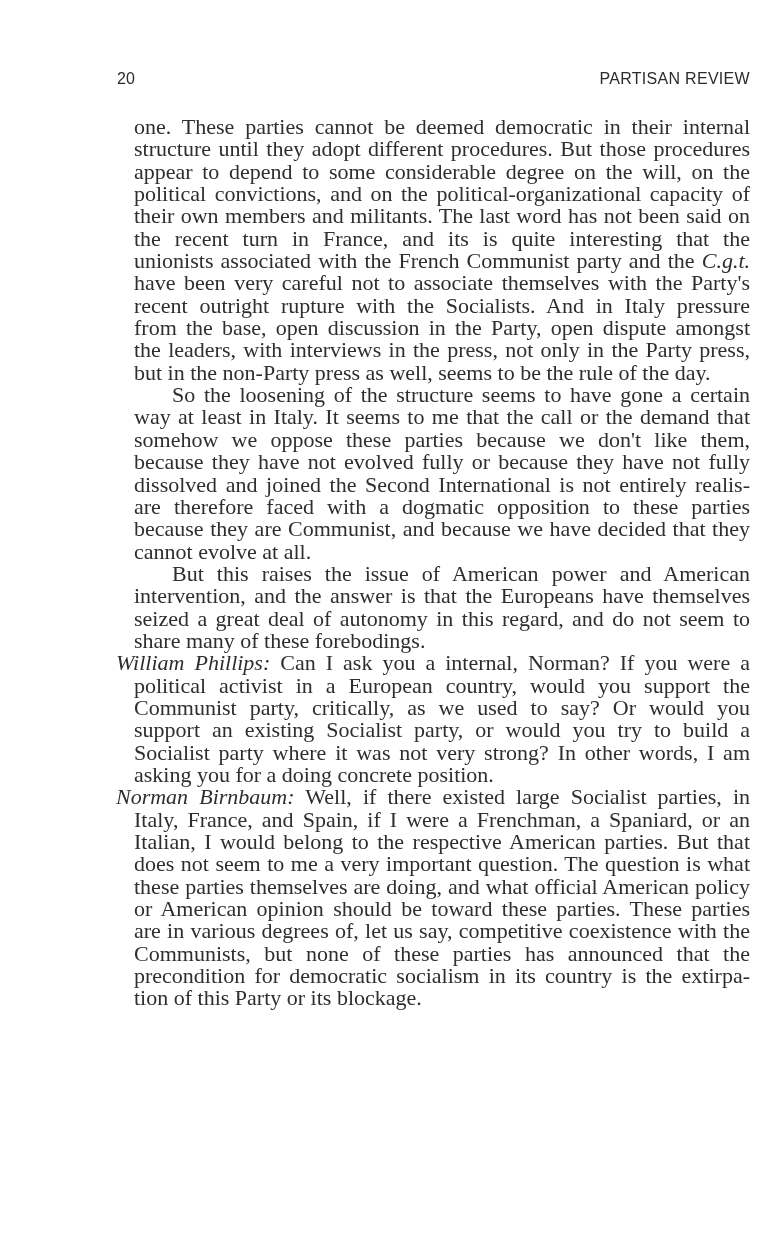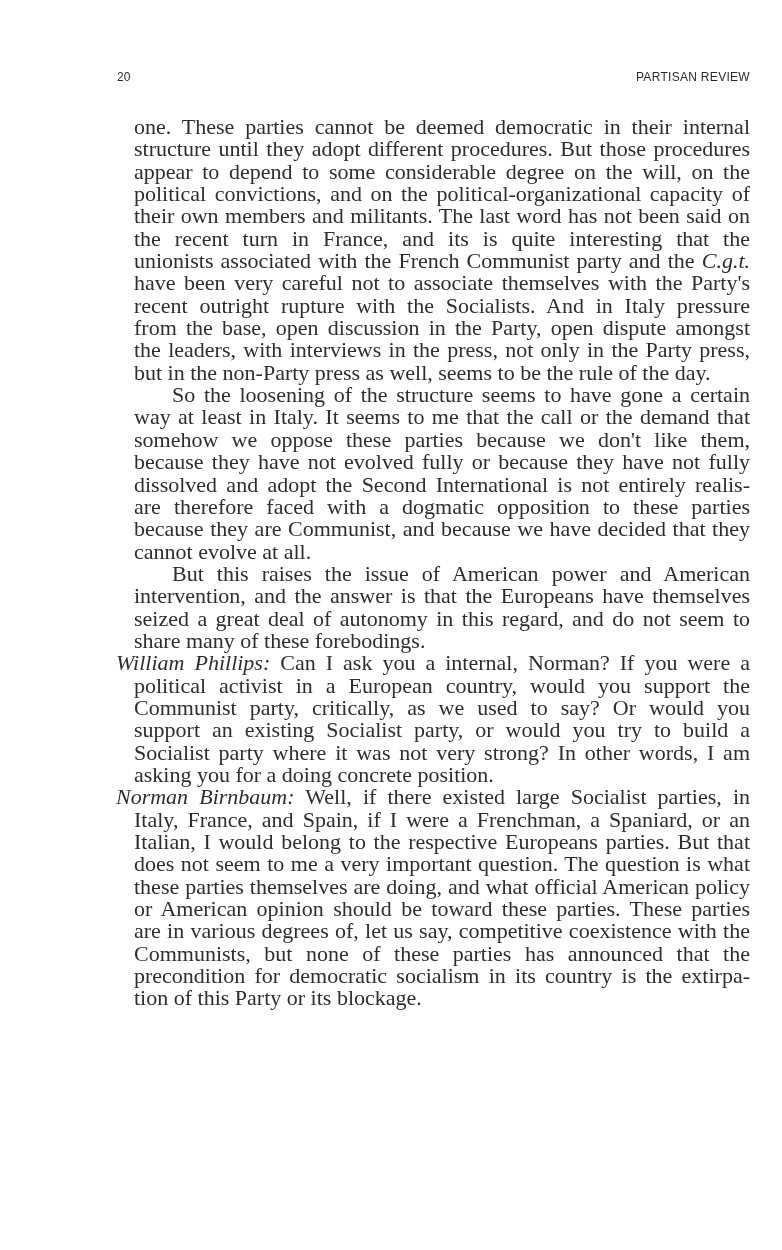--- a/index.html
+++ b/index.html
@@ -1,18 +1,18 @@
 <!DOCTYPE html>
 <html><head>
 <meta charset="utf-8">
 <style>
   html, body { margin: 0; padding: 0; background: #ffffff; }
   body { width: 782px; height: 1250px; position: relative; overflow: hidden; color: #2a2a2a; }
   .header { position: absolute; top: 70px; left: 117px; width: 633px; height: 22px;
-    font-family: "Liberation Sans", sans-serif; font-size: 12px; color: #2b2b2b; }
+    font-family: "Liberation Sans", sans-serif; font-size: 16px; color: #2b2b2b; }
   .page-num { position: absolute; left: 0; top: 0; }
   .running-head { position: absolute; right: 0; top: 0; letter-spacing: 0.3px; margin-left: 11px; }
   .body { position: absolute; top: 116px; left: 116px; width: 634px;
     font-family: "Liberation Serif", serif; font-size: 22px; line-height: 22.35px; color: #2e2e2e; }
   .line { display: block; white-space: nowrap; text-align: justify; text-align-last: justify; height: 22.35px; overflow: visible; }
   .line.indent0 { padding-left: 18px; }
   .line.indent1 { padding-left: 56px; }
   .line.hang { padding-left: 0; }
   .line.last { text-align-last: left; }
   .speaker { font-style: italic; }
@@ -38,21 +38,21 @@
       <span class="line indent0">recent outright rupture with the Socialists. And in Italy pressure</span>
       <span class="line indent0">from the base, open discussion in the Party, open dispute amongst</span>
       <span class="line indent0">the leaders, with interviews in the press, not only in the Party press,</span>
       <span class="line indent0 last">but in the non-Party press as well, seems to be the rule of the day.</span>
     </div>
     <div>
       <span class="line indent1">So the loosening of the structure seems to have gone a certain</span>
       <span class="line indent0">way at least in Italy. It seems to me that the call or the demand that</span>
       <span class="line indent0">somehow we oppose these parties because we don't like them,</span>
       <span class="line indent0">because they have not evolved fully or because they have not fully</span>
-      <span class="line indent0">dissolved and adopt the Second International is not entirely realis-</span>
+      <span class="line indent0">dissolved and joined the Second International is not entirely realis-</span>
       <span class="line indent0">are therefore faced with a dogmatic opposition to these parties</span>
       <span class="line indent0">because they are Communist, and because we have decided that they</span>
       <span class="line indent0 last">cannot evolve at all.</span>
     </div>
     <div>
       <span class="line indent1">But this raises the issue of American power and American</span>
       <span class="line indent0">intervention, and the answer is that the Europeans have themselves</span>
       <span class="line indent0">seized a great deal of autonomy in this regard, and do not seem to</span>
       <span class="line indent0 last">share many of these forebodings.</span>
     </div>
@@ -60,21 +60,21 @@
       <span class="line hang"><span class="speaker">William Phillips:</span> <span> Can I ask you a internal, Norman? If you were a</span></span>
       <span class="line indent0">political activist in a European country, would you support the</span>
       <span class="line indent0">Communist party, critically, as we used to say? Or would you</span>
       <span class="line indent0">support an existing Socialist party, or would you try to build a</span>
       <span class="line indent0">Socialist party where it was not very strong? In other words, I am</span>
       <span class="line indent0 last">asking you for a doing concrete position.</span>
     </div>
     <div>
       <span class="line hang"><span class="speaker">Norman Birnbaum:</span> <span> Well, if there existed large Socialist parties, in</span></span>
       <span class="line indent0">Italy, France, and Spain, if I were a Frenchman, a Spaniard, or an</span>
-      <span class="line indent0">Italian, I would belong to the respective Europeans parties. But that</span>
+      <span class="line indent0">Italian, I would belong to the respective American parties. But that</span>
       <span class="line indent0">does not seem to me a very important question. The question is what</span>
       <span class="line indent0">these parties themselves are doing, and what official American policy</span>
       <span class="line indent0">or American opinion should be toward these parties. These parties</span>
       <span class="line indent0">are in various degrees of, let us say, competitive coexistence with the</span>
       <span class="line indent0">Communists, but none of these parties has announced that the</span>
       <span class="line indent0">precondition for democratic socialism in its country is the extirpa-</span>
       <span class="line indent0 last">tion of this Party or its blockage.</span>
     </div>
   </div>
 

